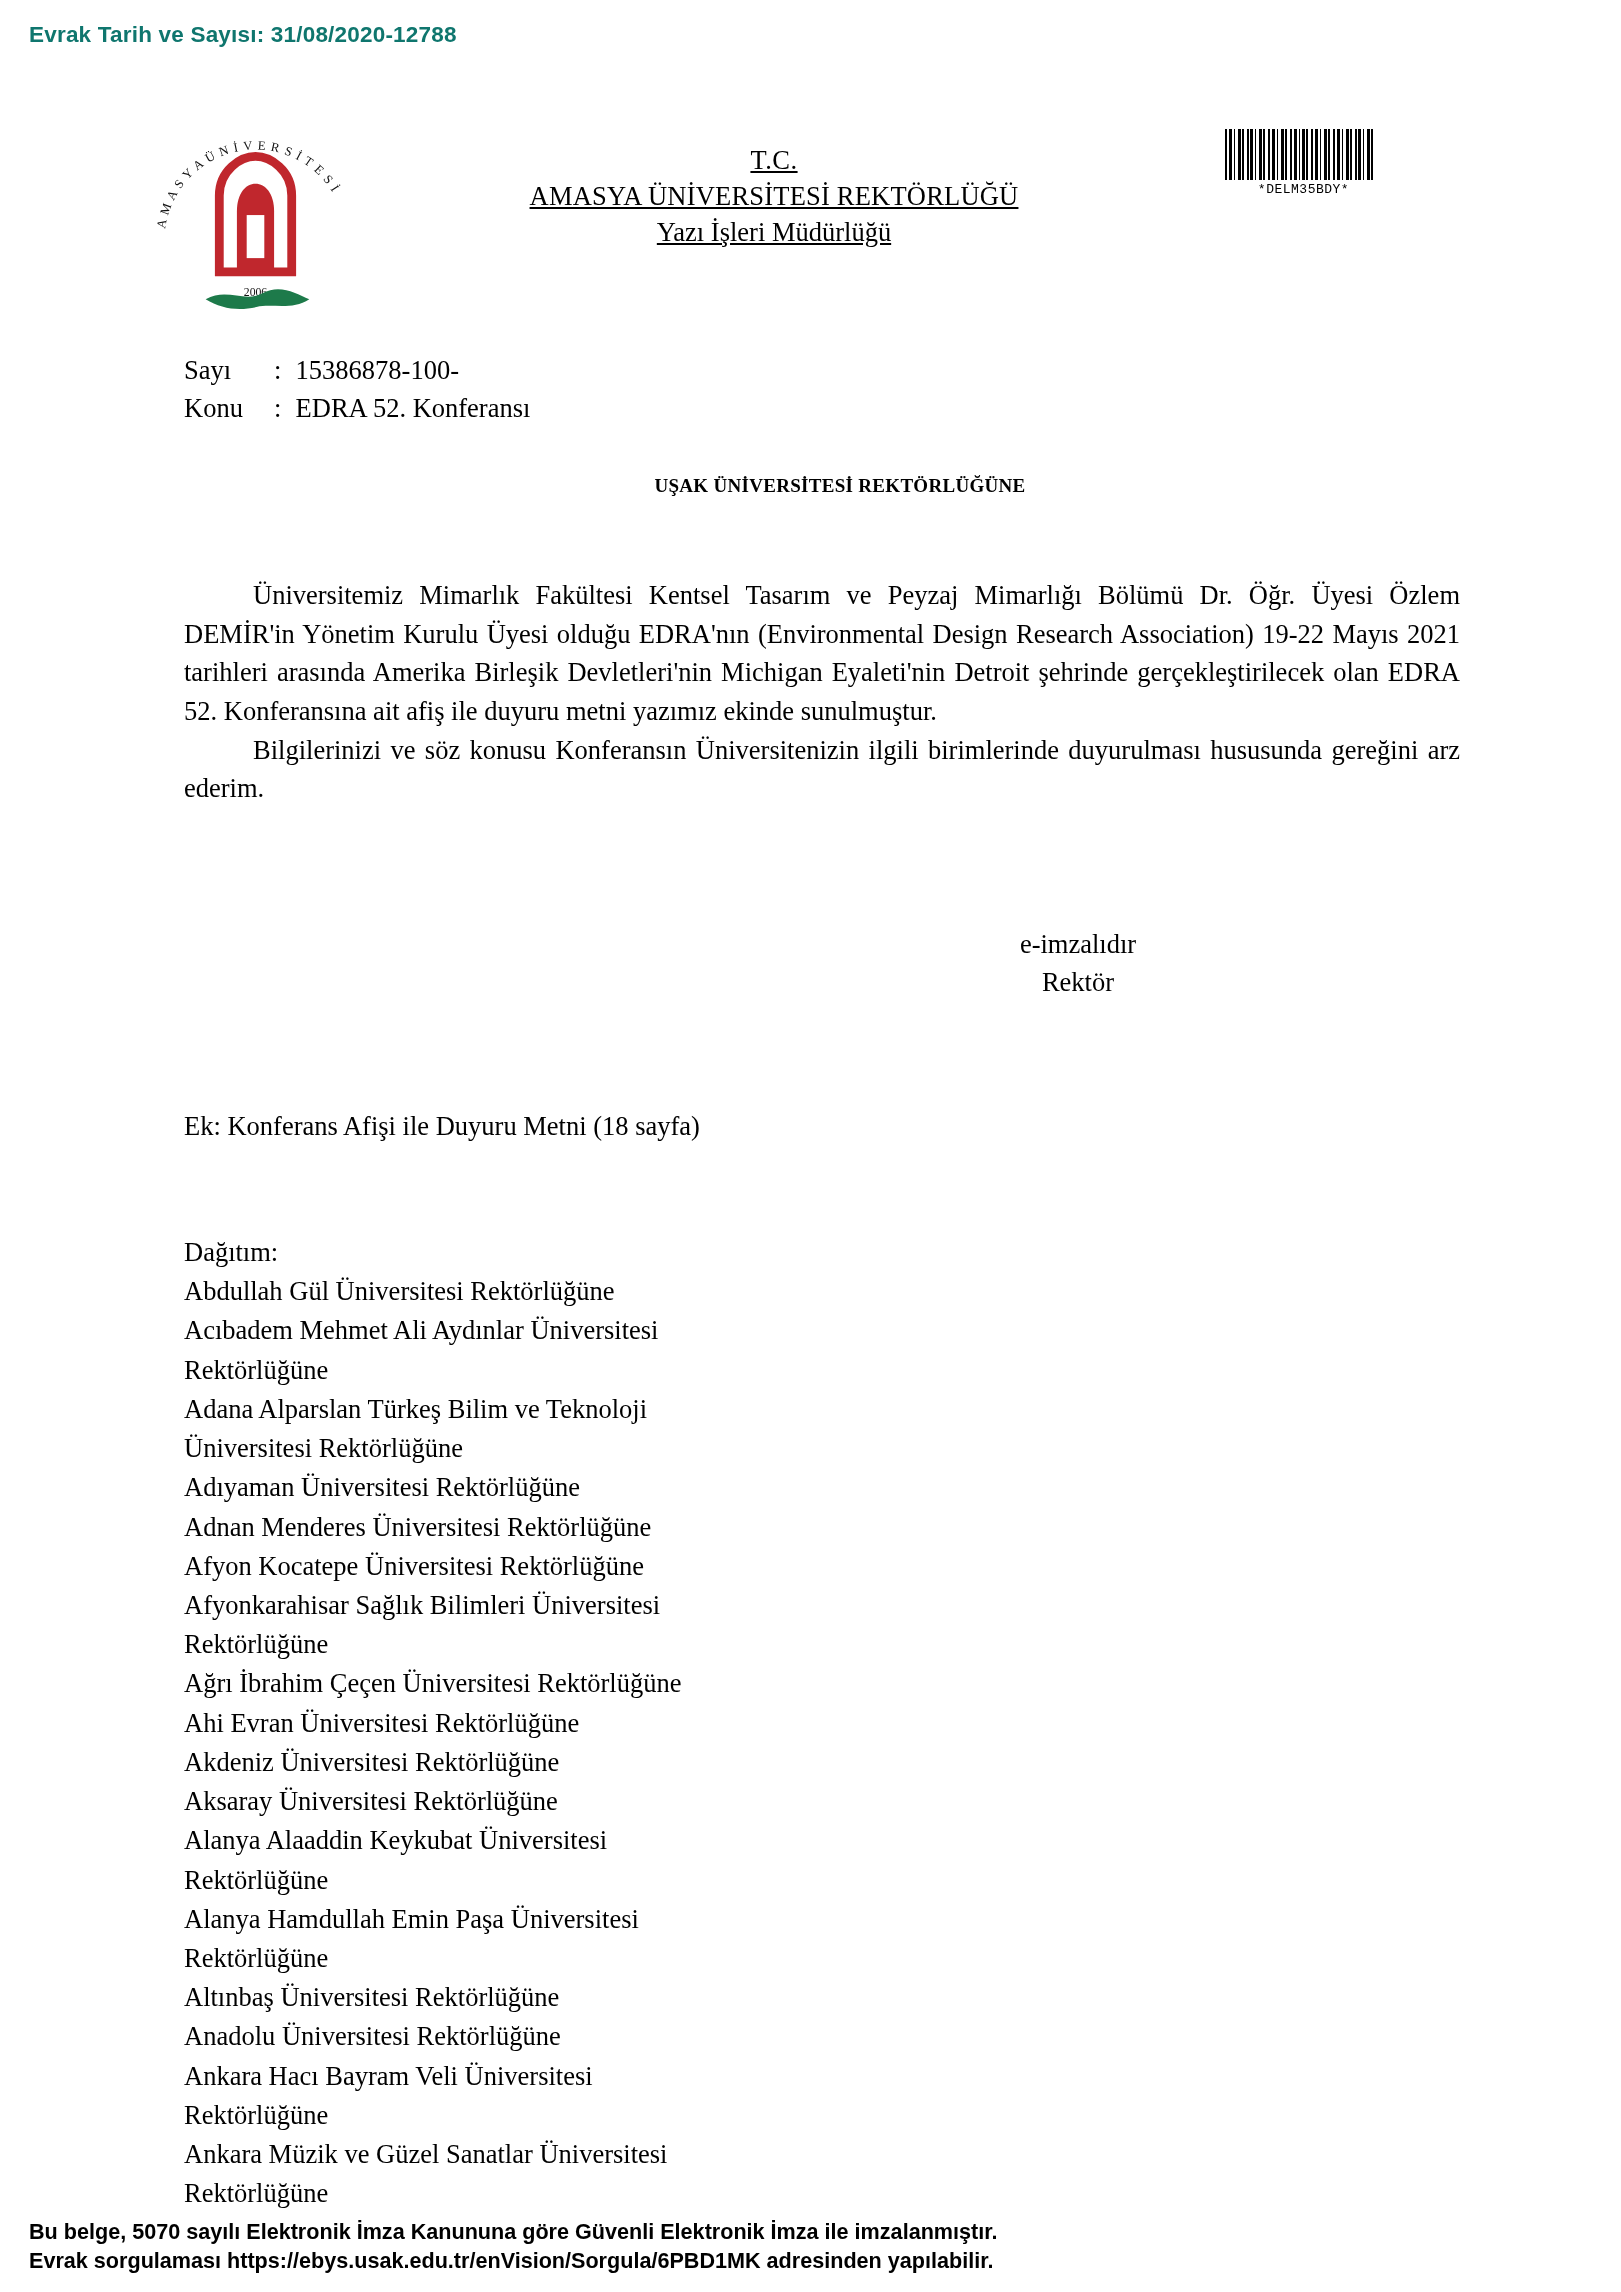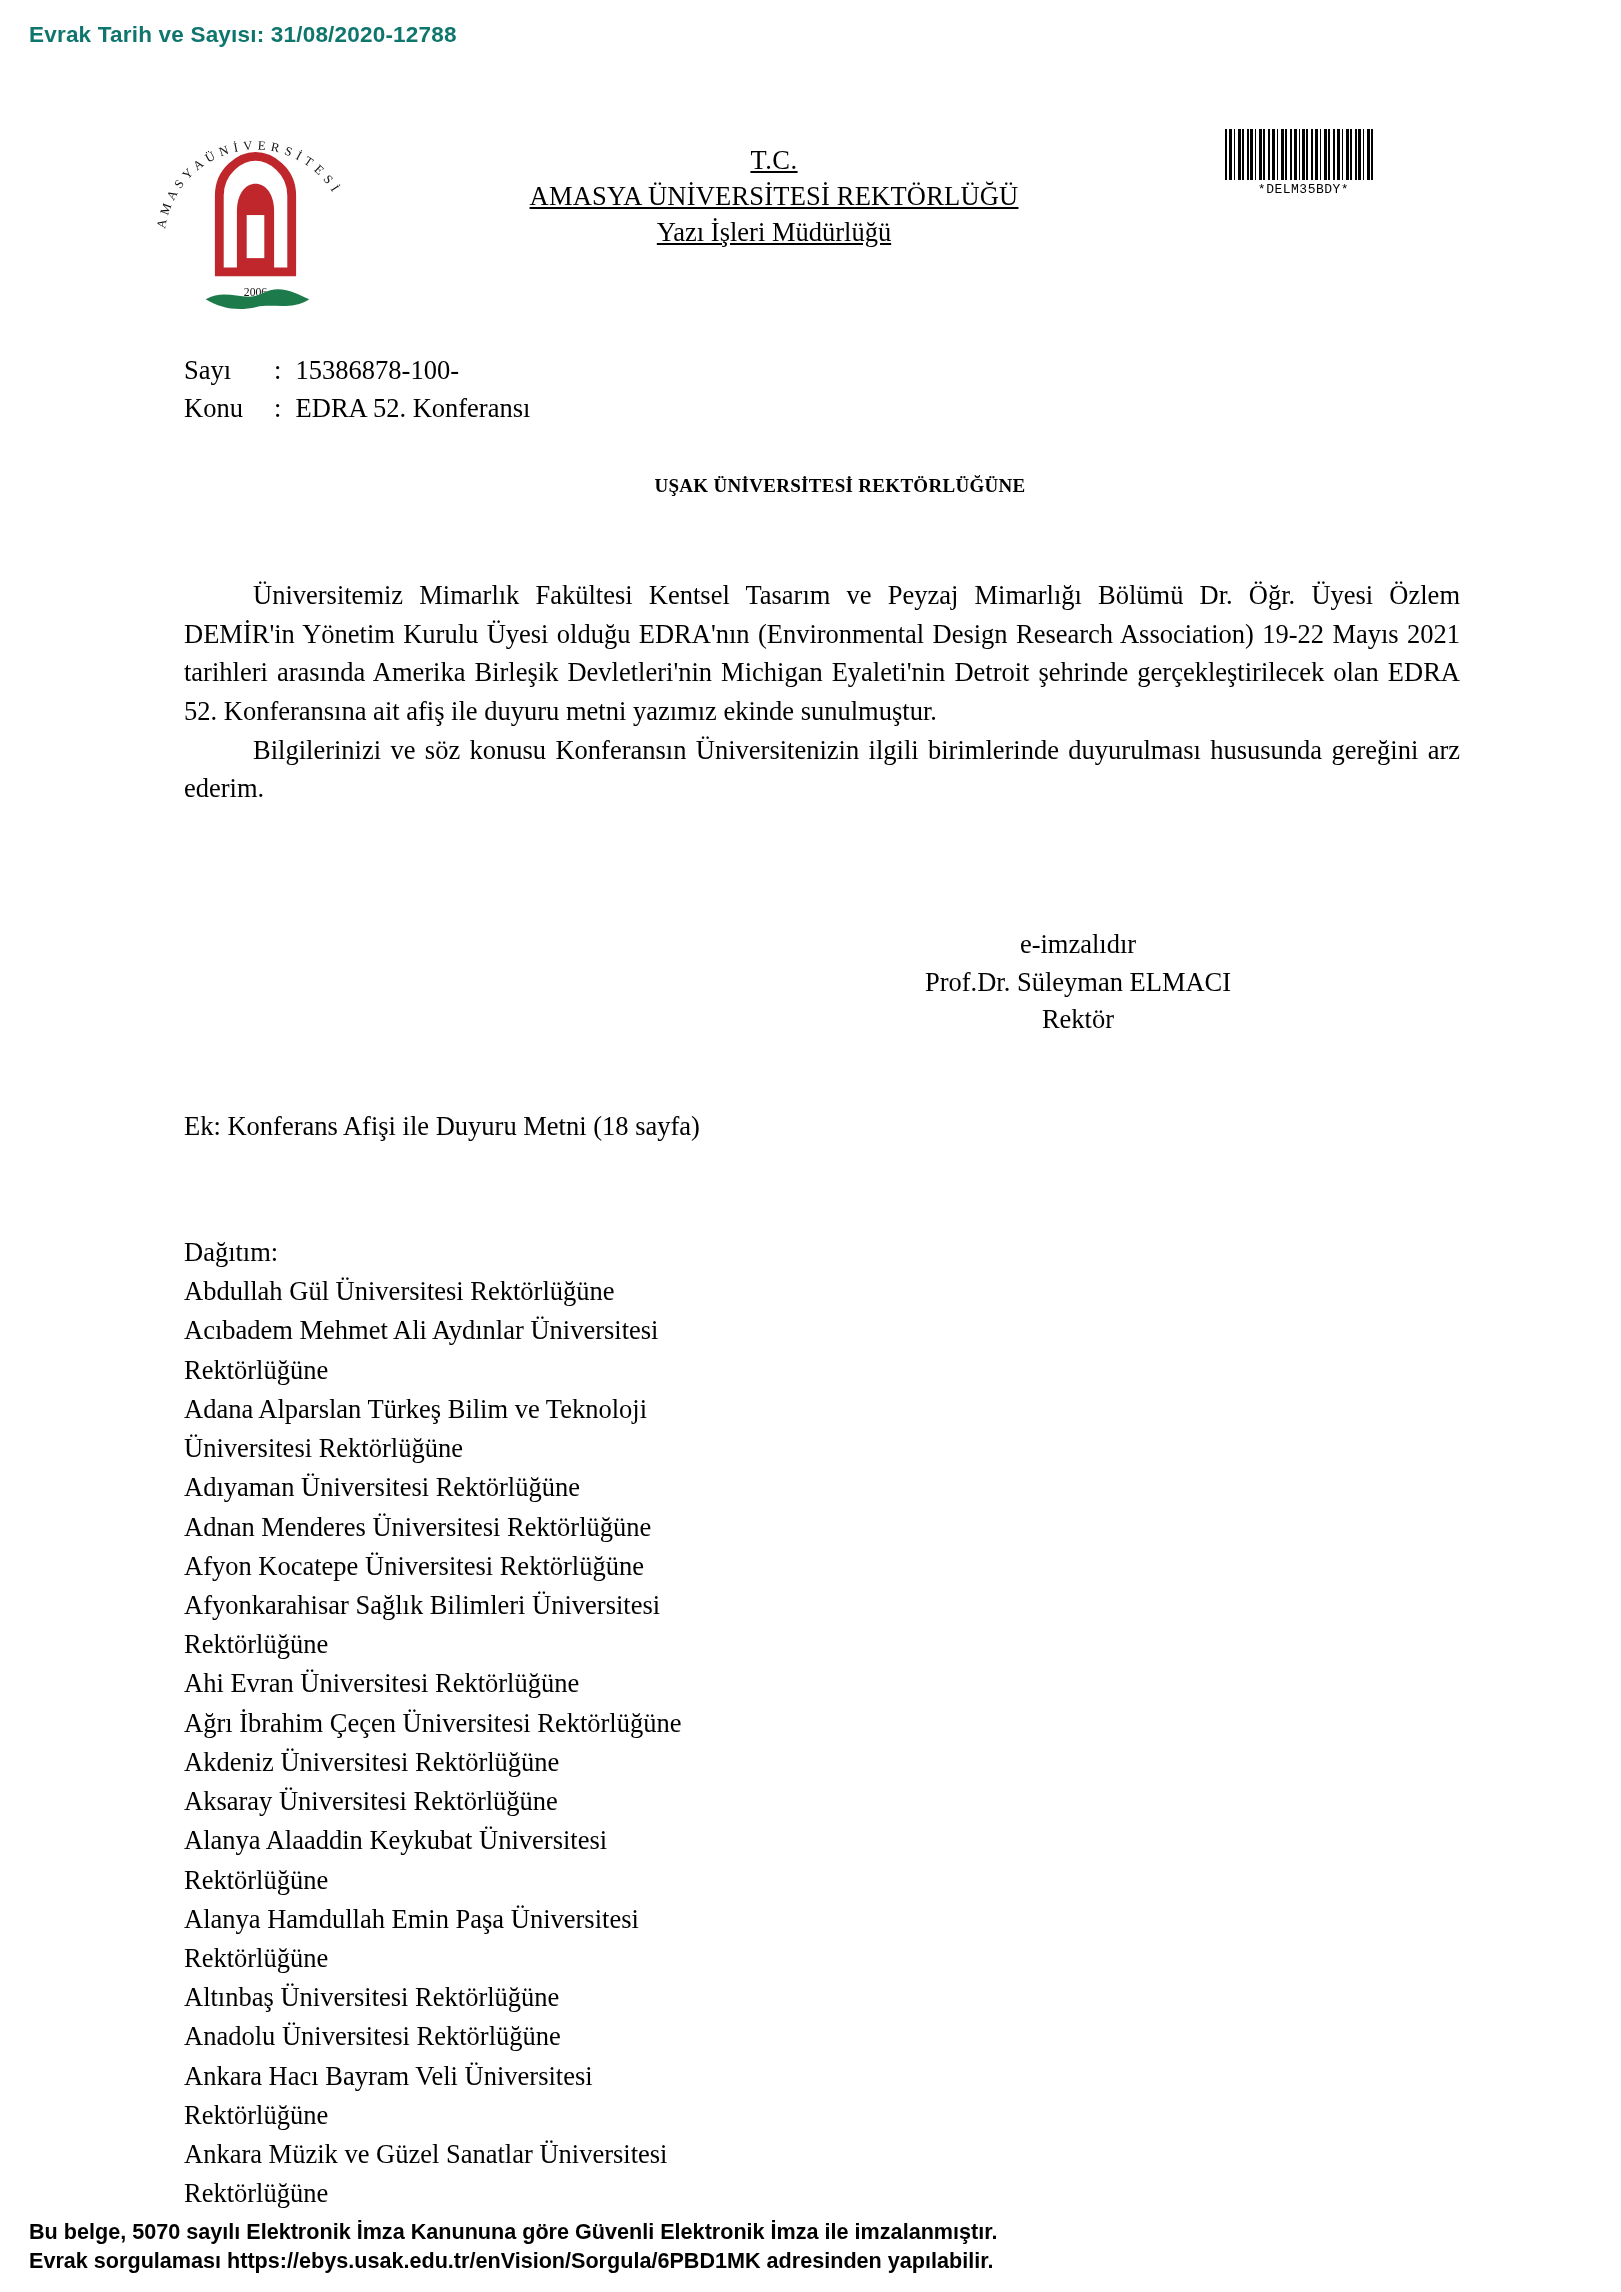--- a/index.html
+++ b/index.html
@@ -220,40 +220,39 @@
 
   <div class="recipient">UŞAK ÜNİVERSİTESİ REKTÖRLÜĞÜNE</div>
 
   <div class="body-text">
     <p class="indent">Üniversitemiz Mimarlık Fakültesi Kentsel Tasarım ve Peyzaj Mimarlığı Bölümü Dr. Öğr. Üyesi Özlem DEMİR'in Yönetim Kurulu Üyesi olduğu EDRA'nın (Environmental Design Research Association) 19-22 Mayıs 2021 tarihleri arasında Amerika Birleşik Devletleri'nin Michigan Eyaleti'nin Detroit şehrinde gerçekleştirilecek olan EDRA 52. Konferansına ait afiş ile duyuru metni yazımız ekinde sunulmuştur.</p>
     <p class="indent">Bilgilerinizi ve söz konusu Konferansın Üniversitenizin ilgili birimlerinde duyurulması hususunda gereğini arz ederim.</p>
   </div>
 
   <div class="signature">
     <div class="eimza">e-imzalıdır</div>
-    <div>Prof.Dr. Süleyman ELMACI</div>
     <div>Rektör</div>
   </div>
 
   <div class="attachment">Ek: Konferans Afişi ile Duyuru Metni (18 sayfa)</div>
 
   <div class="distribution">
     <div class="dist-title">Dağıtım:</div>
     <div class="dist-item">Abdullah Gül Üniversitesi Rektörlüğüne</div>
     <div class="dist-item">Acıbadem Mehmet Ali Aydınlar Üniversitesi
 Rektörlüğüne</div>
     <div class="dist-item">Adana Alparslan Türkeş Bilim ve Teknoloji
 Üniversitesi Rektörlüğüne</div>
     <div class="dist-item">Adıyaman Üniversitesi Rektörlüğüne</div>
     <div class="dist-item">Adnan Menderes Üniversitesi Rektörlüğüne</div>
     <div class="dist-item">Afyon Kocatepe Üniversitesi Rektörlüğüne</div>
     <div class="dist-item">Afyonkarahisar Sağlık Bilimleri Üniversitesi
 Rektörlüğüne</div>
+    <div class="dist-item">Ağrı İbrahim Çeçen Üniversitesi Rektörlüğüne</div>
     <div class="dist-item">Ahi Evran Üniversitesi Rektörlüğüne</div>
-    <div class="dist-item">Ağrı İbrahim Çeçen Üniversitesi Rektörlüğüne</div>
     <div class="dist-item">Akdeniz Üniversitesi Rektörlüğüne</div>
     <div class="dist-item">Aksaray Üniversitesi Rektörlüğüne</div>
     <div class="dist-item">Alanya Alaaddin Keykubat Üniversitesi
 Rektörlüğüne</div>
     <div class="dist-item">Alanya Hamdullah Emin Paşa Üniversitesi
 Rektörlüğüne</div>
     <div class="dist-item">Altınbaş Üniversitesi Rektörlüğüne</div>
     <div class="dist-item">Anadolu Üniversitesi Rektörlüğüne</div>
     <div class="dist-item">Ankara Hacı Bayram Veli Üniversitesi
 Rektörlüğüne</div>

